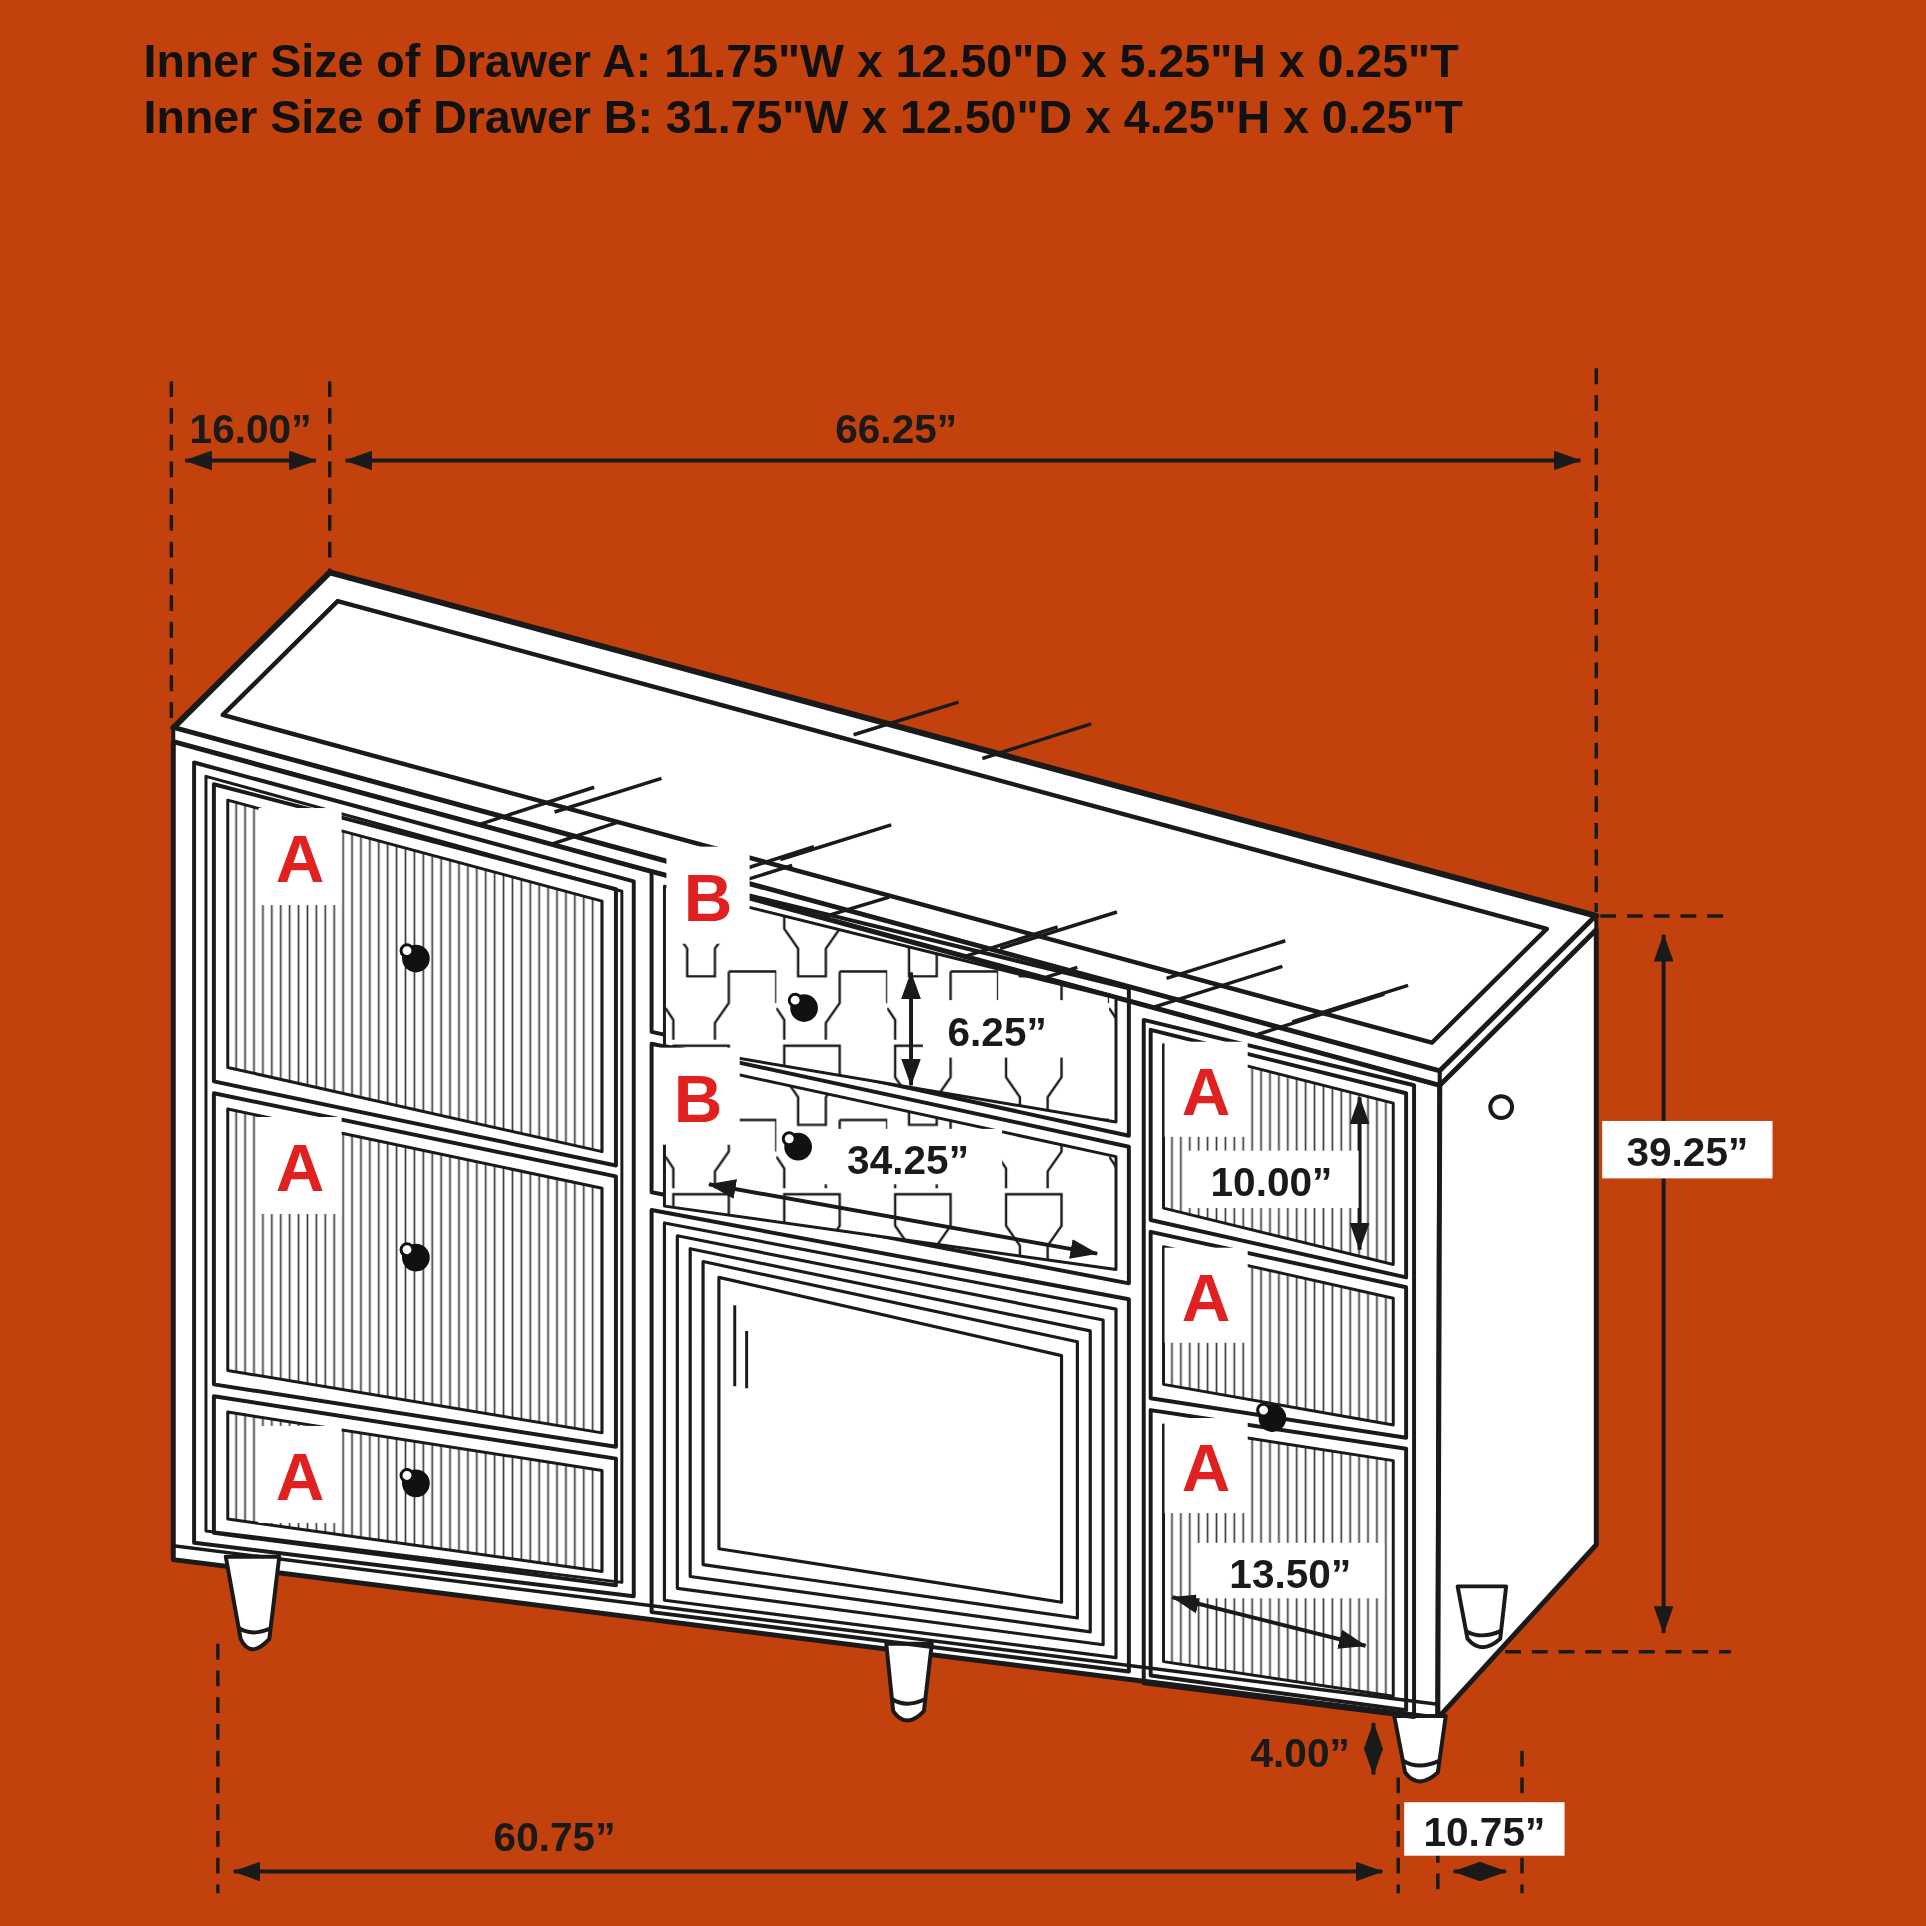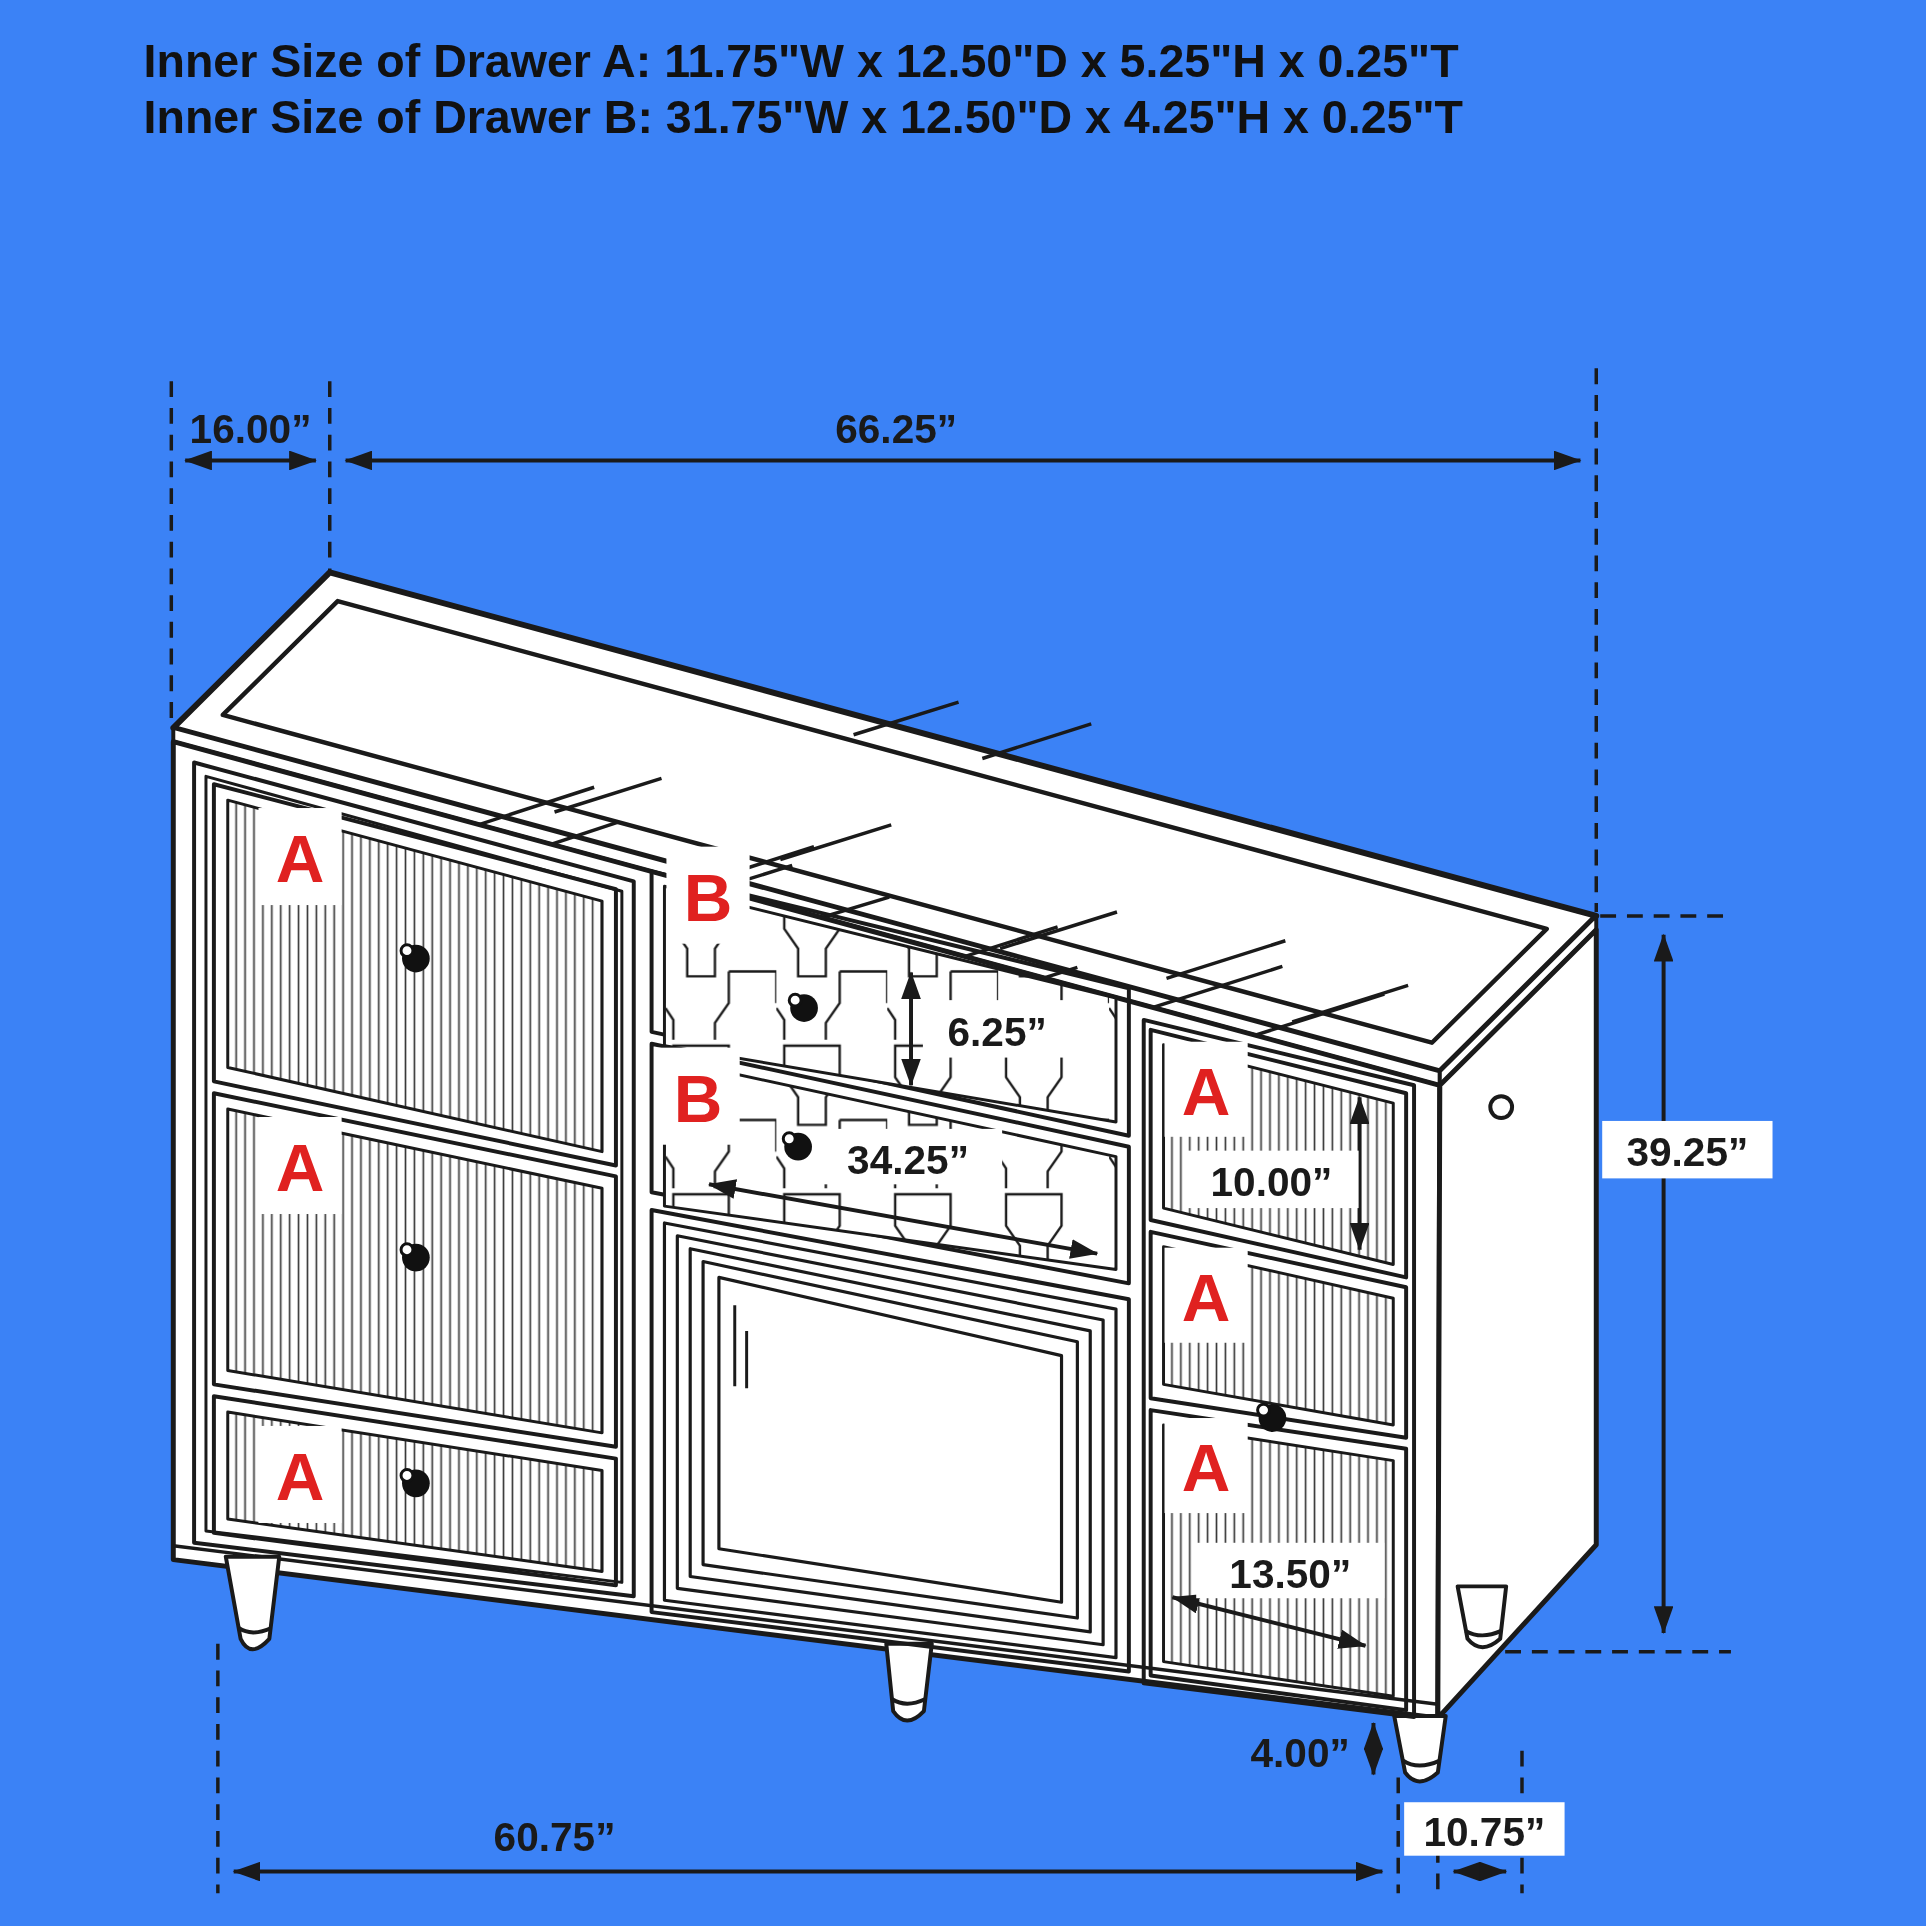--- a/index.html
+++ b/index.html
@@ -1,17 +1,17 @@
 <!DOCTYPE html>
 <html><head>
 <meta charset="utf-8">
 <style>
   html,body{margin:0;padding:0;background:#ffffff;}
   body{font-family:"Liberation Sans", sans-serif;}
-  .stage{width:1927px;height:1927px;position:relative;background:#3b82f6;overflow:hidden;}
+  .stage{width:1927px;height:1927px;position:relative;background:#c2410c;overflow:hidden;}
   svg{display:block;}
   text{font-family:"Liberation Sans", sans-serif;}
   .title-line{font-size:47px;font-weight:bold;fill:#111111;}
   .dim-label{font-size:41px;font-weight:bold;fill:#1a1a1a;}
   .drawer-letter{font-size:68px;font-weight:bold;fill:#e02120;}
 </style>
 </head>
 <body>
 
 <div class="stage">

